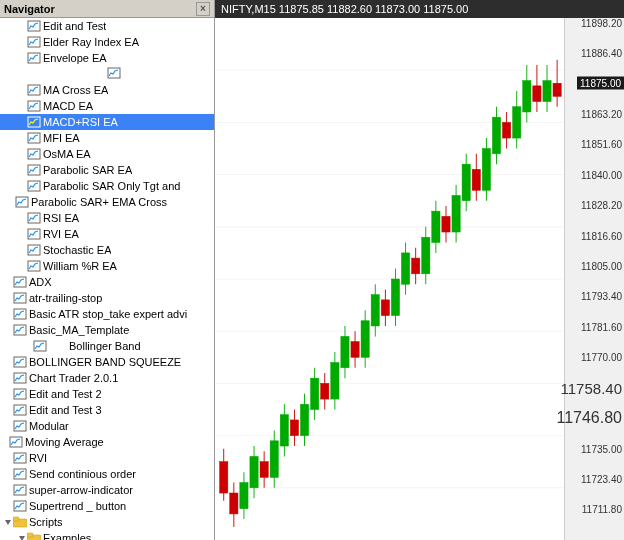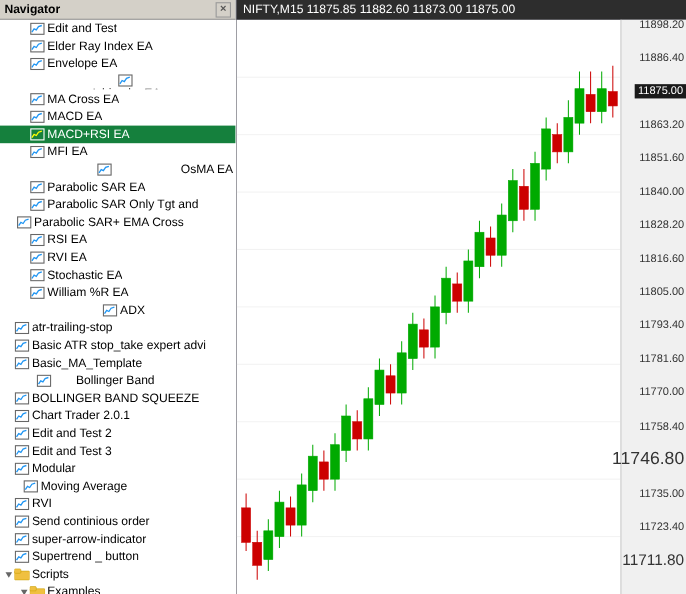--- a/index.html
+++ b/index.html
@@ -58,21 +58,21 @@
       display: flex;
       align-items: center;
       padding: 1px 2px;
       cursor: pointer;
       white-space: nowrap;
       height: 16px;
       color: #000;
     }
 
     .tree-item.selected {
-      background: #15803d;
+      background: #3b82f6;
       color: #fff;
     }
 
     
     #chart-area {
       flex: 1;
       height: 540px;
       background: #1a1a2e;
       position: relative;
       overflow: hidden;
@@ -196,21 +196,21 @@
       <div class="tree-item" style="padding-left: 18px;">
         <span style="width:9px;display:inline-block;"></span>
         <span style="display:inline-flex;align-items:center;margin-right:2px;">
           <svg width="14" height="12" viewBox="0 0 14 12">
     <rect x="1" y="1" width="12" height="10" fill="none" stroke="#666" stroke-width="1"></rect>
     <polyline points="2,9 4,6 6,7 8,4 11,3" fill="none" stroke="#2196F3" stroke-width="1.2"></polyline>
   </svg>
         </span>
         <span style="overflow:hidden;text-overflow:ellipsis;">MFI EA</span>
       </div>
-      <div class="tree-item" style="padding-left: 18px; justify-content: space-between;">
+      <div class="tree-item" style="padding-left: 18px;">
         <span style="width:9px;display:inline-block;"></span>
         <span style="display:inline-flex;align-items:center;margin-right:2px;">
           <svg width="14" height="12" viewBox="0 0 14 12">
     <rect x="1" y="1" width="12" height="10" fill="none" stroke="#666" stroke-width="1"></rect>
     <polyline points="2,9 4,6 6,7 8,4 11,3" fill="none" stroke="#2196F3" stroke-width="1.2"></polyline>
   </svg>
         </span>
         <span style="overflow:hidden;text-overflow:ellipsis;">OsMA EA</span>
       </div>
       <div class="tree-item" style="padding-left: 18px;">
@@ -276,21 +276,21 @@
       <div class="tree-item" style="padding-left: 18px;">
         <span style="width:9px;display:inline-block;"></span>
         <span style="display:inline-flex;align-items:center;margin-right:2px;">
           <svg width="14" height="12" viewBox="0 0 14 12">
     <rect x="1" y="1" width="12" height="10" fill="none" stroke="#666" stroke-width="1"></rect>
     <polyline points="2,9 4,6 6,7 8,4 11,3" fill="none" stroke="#2196F3" stroke-width="1.2"></polyline>
   </svg>
         </span>
         <span style="overflow:hidden;text-overflow:ellipsis;">William %R EA</span>
       </div>
-      <div class="tree-item" style="padding-left: 4px; justify-content: center;">
+      <div class="tree-item" style="padding-left: 4px;">
         <span style="width:9px;display:inline-block;"></span>
         <span style="display:inline-flex;align-items:center;margin-right:2px;">
           <svg width="14" height="12" viewBox="0 0 14 12">
     <rect x="1" y="1" width="12" height="10" fill="none" stroke="#666" stroke-width="1"></rect>
     <polyline points="2,9 4,6 6,7 8,4 11,3" fill="none" stroke="#2196F3" stroke-width="1.2"></polyline>
   </svg>
         </span>
         <span style="overflow:hidden;text-overflow:ellipsis;">ADX</span>
       </div>
       <div class="tree-item" style="padding-left: 4px;">
@@ -376,21 +376,21 @@
       <div class="tree-item" style="padding-left: 4px;">
         <span style="width:9px;display:inline-block;"></span>
         <span style="display:inline-flex;align-items:center;margin-right:2px;">
           <svg width="14" height="12" viewBox="0 0 14 12">
     <rect x="1" y="1" width="12" height="10" fill="none" stroke="#666" stroke-width="1"></rect>
     <polyline points="2,9 4,6 6,7 8,4 11,3" fill="none" stroke="#2196F3" stroke-width="1.2"></polyline>
   </svg>
         </span>
         <span style="overflow:hidden;text-overflow:ellipsis;">Modular</span>
       </div>
-      <div class="tree-item" style="padding-left: 12px;">
+      <div class="tree-item" style="padding-left: 0;">
         <span style="width:9px;display:inline-block;"></span>
         <span style="display:inline-flex;align-items:center;margin-right:2px;">
           <svg width="14" height="12" viewBox="0 0 14 12">
     <rect x="1" y="1" width="12" height="10" fill="none" stroke="#666" stroke-width="1"></rect>
     <polyline points="2,9 4,6 6,7 8,4 11,3" fill="none" stroke="#2196F3" stroke-width="1.2"></polyline>
   </svg>
         </span>
         <span style="overflow:hidden;text-overflow:ellipsis;">Moving Average</span>
       </div>
       <div class="tree-item" style="padding-left: 4px;">
@@ -556,20 +556,20 @@
         <div style="position: absolute; right: 0px; top: 12.5%; transform: translateY(-50%); background: rgb(26, 26, 26); color: rgb(255, 255, 255); font-size: 10px; padding: 1px 3px; white-space: nowrap;">11875.00</div>
         <div style="position: absolute; right: 2px; top: 18.4%; transform: translateY(-50%); font-size: 10px; color: rgb(51, 51, 51); white-space: nowrap;">11863.20</div>
         <div style="position: absolute; right: 2px; top: 24.2%; transform: translateY(-50%); font-size: 10px; color: rgb(51, 51, 51); white-space: nowrap;">11851.60</div>
         <div style="position: absolute; right: 2px; top: 30%; transform: translateY(-50%); font-size: 10px; color: rgb(51, 51, 51); white-space: nowrap;">11840.00</div>
         <div style="position: absolute; right: 2px; top: 35.9%; transform: translateY(-50%); font-size: 10px; color: rgb(51, 51, 51); white-space: nowrap;">11828.20</div>
         <div style="position: absolute; right: 2px; top: 41.7%; transform: translateY(-50%); font-size: 10px; color: rgb(51, 51, 51); white-space: nowrap;">11816.60</div>
         <div style="position: absolute; right: 2px; top: 47.5%; transform: translateY(-50%); font-size: 10px; color: rgb(51, 51, 51); white-space: nowrap;">11805.00</div>
         <div style="position: absolute; right: 2px; top: 53.3%; transform: translateY(-50%); font-size: 10px; color: rgb(51, 51, 51); white-space: nowrap;">11793.40</div>
         <div style="position: absolute; right: 2px; top: 59.2%; transform: translateY(-50%); font-size: 10px; color: rgb(51, 51, 51); white-space: nowrap;">11781.60</div>
         <div style="position: absolute; right: 2px; top: 65%; transform: translateY(-50%); font-size: 10px; color: rgb(51, 51, 51); white-space: nowrap;">11770.00</div>
-        <div style="position: absolute; right: 2px; top: 70.8%; transform: translateY(-50%); font-size: 10px; color: rgb(51, 51, 51); white-space: nowrap;">11758.40</div>
+        <div style="position: absolute; right: 2px; top: 70.8%; transform: translateY(-50%); font-size: 15px; color: rgb(51, 51, 51); white-space: nowrap;">11758.40</div>
         <div style="position: absolute; right: 2px; top: 76.6%; transform: translateY(-50%); font-size: 16px; color: rgb(51, 51, 51); white-space: nowrap;">11746.80</div>
         <div style="position: absolute; right: 2px; top: 82.5%; transform: translateY(-50%); font-size: 10px; color: rgb(51, 51, 51); white-space: nowrap;">11735.00</div>
         <div style="position: absolute; right: 2px; top: 88.3%; transform: translateY(-50%); font-size: 10px; color: rgb(51, 51, 51); white-space: nowrap;">11723.40</div>
-        <div style="position: absolute; right: 2px; top: 94.1%; transform: translateY(-50%); font-size: 14px; color: rgb(51, 51, 51); white-space: nowrap;">11711.80</div>
+        <div style="position: absolute; right: 2px; top: 94.1%; transform: translateY(-50%); font-size: 10px; color: rgb(51, 51, 51); white-space: nowrap;">11711.80</div>
       </div>
   </div>
 </div>
 
 </body></html>

